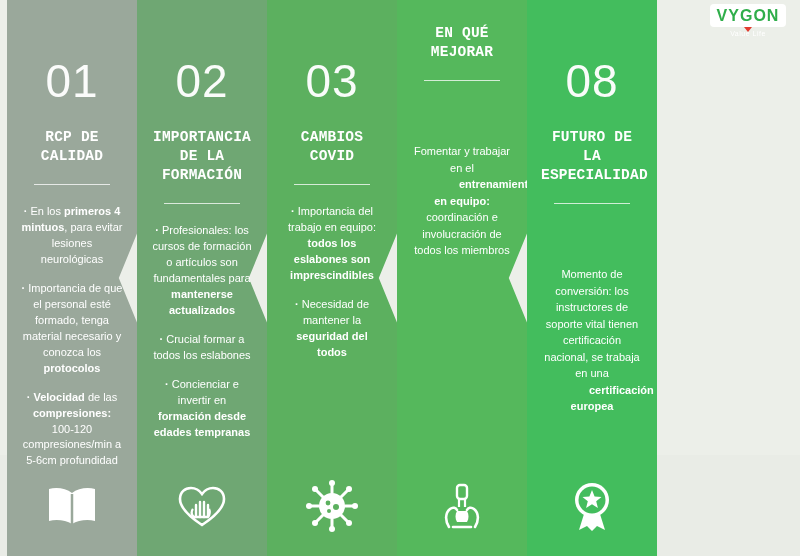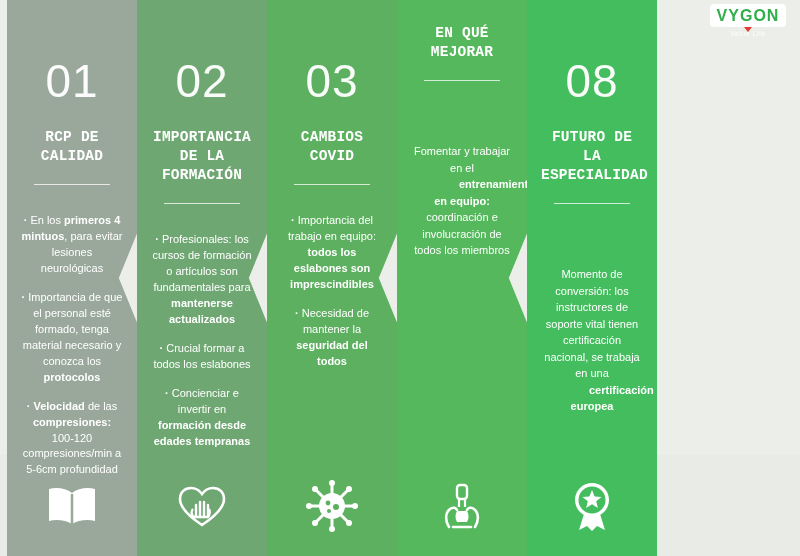--- a/index.html
+++ b/index.html
@@ -82,21 +82,21 @@
     text-transform: uppercase;
     font-family: Liberation Mono, monospace;
   }
   .rule {
     width: 76px;
     height: 1px;
     background: rgba(255,255,255,0.75);
     margin: 18px auto 0 auto;
   }
   .bullets {
-    margin-top: 28px;
+    margin-top: 19px;
     font-size: 11px;
     line-height: 1.45;
   }
   .bullets .b {
     margin-bottom: 13px;
   }
   .bullets .b b { font-weight: 700; }
   .bullets .dot { font-weight: 700; }
   .para {
     margin-top: 62px;

